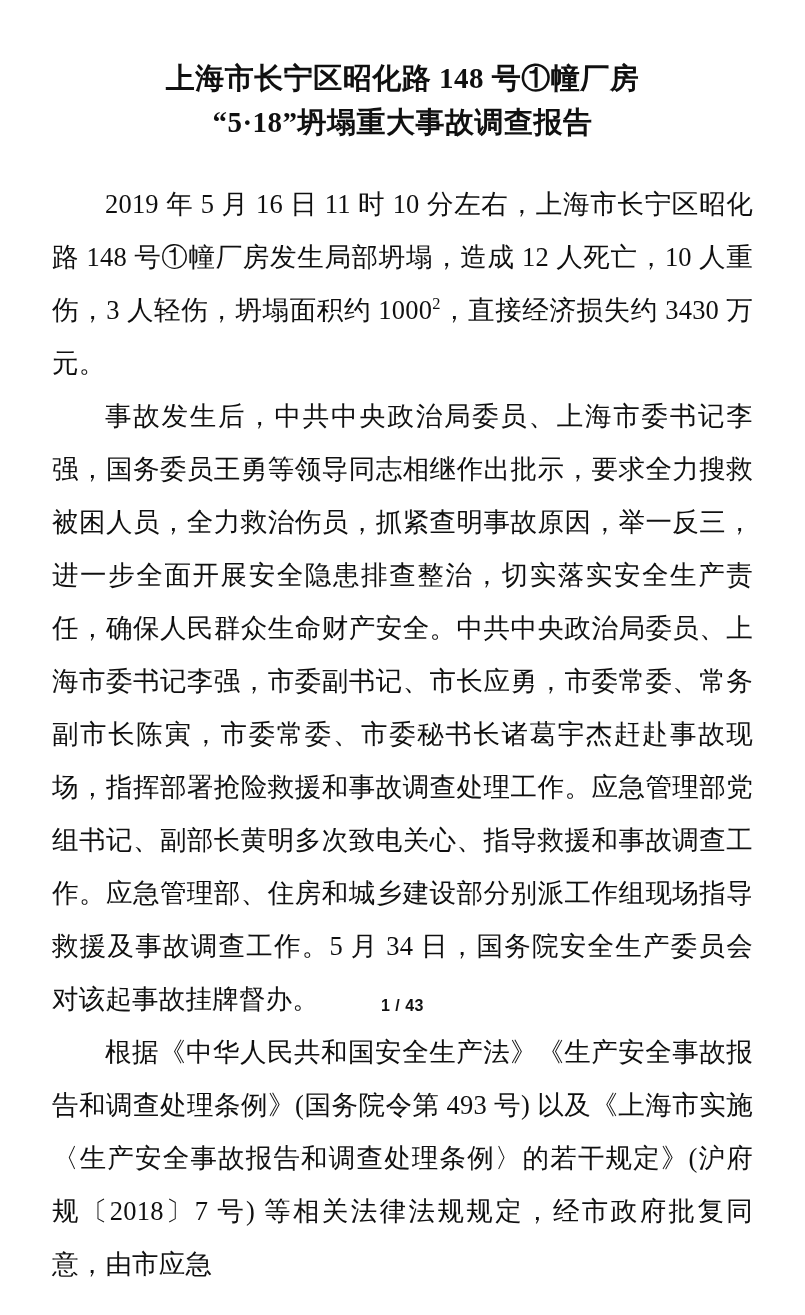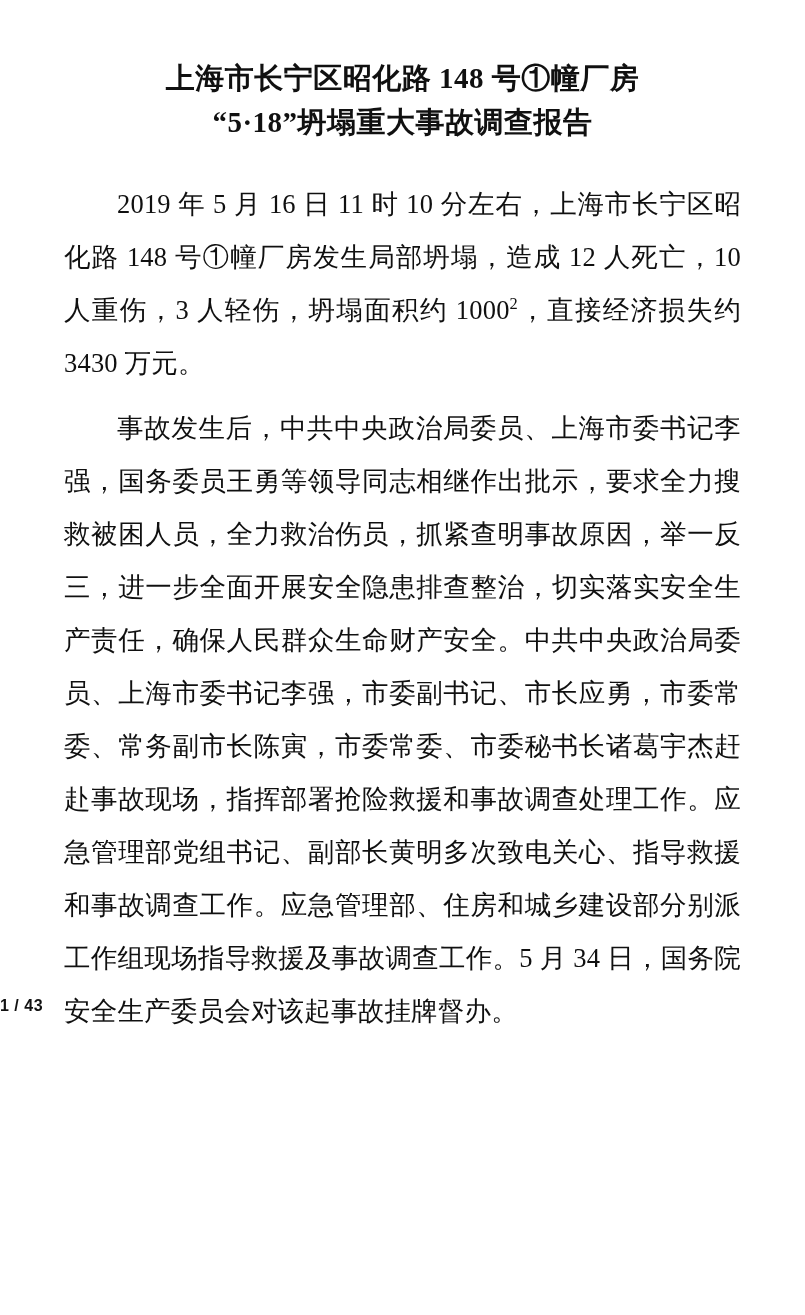--- a/index.html
+++ b/index.html
@@ -32,59 +32,60 @@
     padding-top: 16px;
   }
   .doc-title .line {
     display: block;
     white-space: nowrap;
   }
   .body-block {
     margin-top: 34px;
   }
   p.para {
-    margin: 12px;
+    margin: 0;
     font-size: 26.5px;
     line-height: 53px;
     text-align: justify;
     text-justify: inter-ideograph;
     text-indent: 2em;
     letter-spacing: 0.2px;
   }
   p.para + p.para {
     margin-top: 0;
   }
   sup.sup {
     font-size: 0.62em;
     vertical-align: super;
     line-height: 0;
   }
   .page-number {
     position: absolute;
     left: 0;
     right: 0;
     bottom: 22px;
-    text-align: left;
+    text-align: center;
     font-family: "Liberation Sans", "DejaVu Sans", sans-serif;
     font-size: 16px;
     font-weight: bold;
     color: #111;
     letter-spacing: 0.5px;
   }
 </style>
 </head>
 <body>
 
 <div class="page">
 
   <h1 class="doc-title">
     <span class="line">上海市长宁区昭化路 148 号①幢厂房</span>
     <span class="line">“5·18”坍塌重大事故调查报告</span>
   </h1>
 
   <div class="body-block">
     <p class="para" id="para-1">2019 年 5 月 16 日 11 时 10 分左右，上海市长宁区昭化路 148 号①幢厂房发生局部坍塌，造成 12 人死亡，10 人重伤，3 人轻伤，坍塌面积约 1000<sup class="sup">2</sup>，直接经济损失约 3430 万元。</p>
     <p class="para" id="para-2">事故发生后，中共中央政治局委员、上海市委书记李强，国务委员王勇等领导同志相继作出批示，要求全力搜救被困人员，全力救治伤员，抓紧查明事故原因，举一反三，进一步全面开展安全隐患排查整治，切实落实安全生产责任，确保人民群众生命财产安全。中共中央政治局委员、上海市委书记李强，市委副书记、市长应勇，市委常委、常务副市长陈寅，市委常委、市委秘书长诸葛宇杰赶赴事故现场，指挥部署抢险救援和事故调查处理工作。应急管理部党组书记、副部长黄明多次致电关心、指导救援和事故调查工作。应急管理部、住房和城乡建设部分别派工作组现场指导救援及事故调查工作。5 月 34 日，国务院安全生产委员会对该起事故挂牌督办。</p>
+    <p class="para" id="para-3">根据《中华人民共和国安全生产法》《生产安全事故报告和调查处理条例》(国务院令第 493 号) 以及《上海市实施〈生产安全事故报告和调查处理条例〉的若干规定》(沪府规〔2018〕7 号) 等相关法律法规规定，经市政府批复同意，由市应急</p>
   </div>
 
   <div class="page-number">1 / 43</div>
 
 </div>
 
 </body></html>

